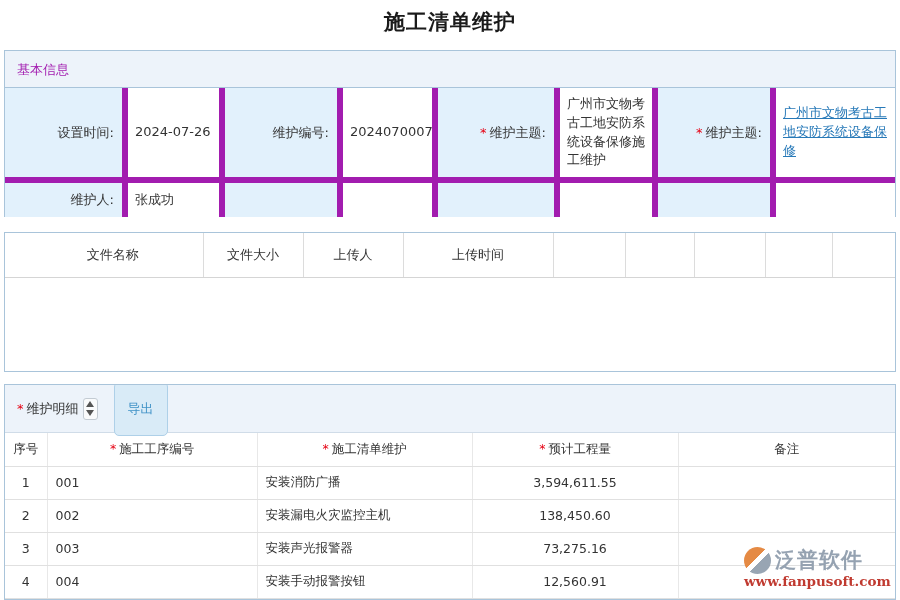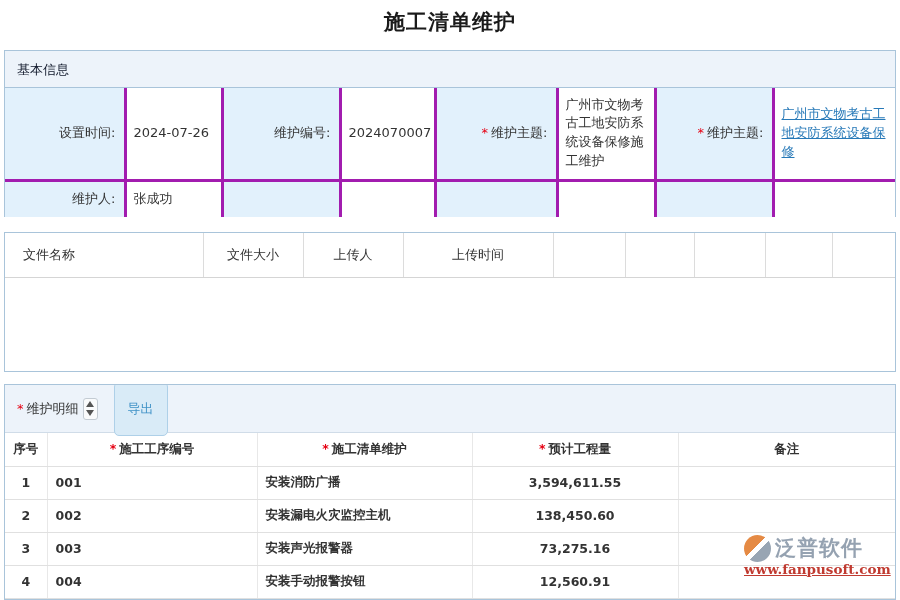--- a/index.html
+++ b/index.html
@@ -10,74 +10,74 @@
 
   .page-title { position:absolute; top:8px; left:0; width:100%; text-align:center;
                 font-size:21px; font-weight:bold; color:#1a1a1a; letter-spacing:1px; }
 
   .section { position:absolute; left:4px; right:4px; border:1px solid #a9c4da; background:#fff; }
   .sec-basic   { top:50px;  height:167px; }
   .sec-attach  { top:232px; height:140px; }
   .sec-detail  { top:384px; height:216px; overflow:hidden; }
 
   .sec-header { height:37px; line-height:37px; background:#edf3fa; padding-left:12px;
-                font-size:13px; color:#0f172a; border-bottom:1px solid #a9c4da; }
+                font-size:13px; color:#a21caf; border-bottom:1px solid #a9c4da; }
 
   
   table.basic { width:100%; border-collapse:collapse; table-layout:fixed; }
-  table.basic td { border:3px solid #a21caf; font-size:13px; vertical-align:middle; }
+  table.basic td { border:6px solid #a21caf; font-size:13px; vertical-align:middle; }
   table.basic tr:first-child td { border-top:none; }
   table.basic td:first-child { border-left:none; }
   table.basic td:last-child { border-right:none; }
   table.basic tr:last-child td { border-bottom:none; }
   td.lbl { background:#e2f1fc; text-align:right; padding:4px 8px 4px 2px; }
   td.val { background:#fff; text-align:left; padding:4px 4px 4px 7px; line-height:1.45; }
   .row-tall { height:92px; }
   .row-short { height:37px; }
   .req { color:#e60012; margin-right:3px; }
   a.cell-link { color:#2779b8; text-decoration:underline; cursor:pointer; }
 
   
   table.attach { width:100%; border-collapse:collapse; table-layout:fixed; }
   table.attach td { height:44px; border-right:1px solid #dcdcdc; border-bottom:1px solid #d5d5d5;
                     font-size:13px; text-align:center; background:#fff; }
   table.attach td:last-child { border-right:none; }
-  table.attach td.first { text-align:left; padding-left:18px; }
+  table.attach td.first { text-align:center; padding-left:18px; }
   .attach-empty { height:57px; background:#fff; }
 
   
   .detail-bar { height:48px; background:#edf3fa; display:flex; align-items:center;
                 padding-left:12px; font-size:13px; border-bottom:1px solid #d0dce8; }
   .spinner { display:inline-flex; flex-direction:column; justify-content:center; align-items:center;
              width:15px; height:22px; border:1px solid #c3cbd3; border-radius:3px; background:#fafbfc;
              margin-left:4px; gap:3px; }
   .tri-up { width:0; height:0; border-left:4px solid transparent; border-right:4px solid transparent;
             border-bottom:6px solid #555; }
   .tri-down { width:0; height:0; border-left:4px solid transparent; border-right:4px solid transparent;
               border-top:6px solid #555; }
   .export-btn { margin-left:16px; padding:17px 13px; background:#d9ebf7; border:1px solid #aed0e8;
                 border-radius:5px; color:#3f92c6; font-size:13px; cursor:pointer;
                 font-family:inherit; }
 
-  table.detail { width:100%; border-collapse:collapse; table-layout:fixed;font-weight:bold; }
+  table.detail { width:100%; border-collapse:collapse; table-layout:fixed; }
   table.detail td { border-right:1px solid #e8e8e8; border-bottom:1px solid #e0e0e0;
                     font-size:12.5px; height:33px; background:#fff; vertical-align:middle; }
   table.detail td:last-child { border-right:none; }
   table.detail tr.dhead td { text-align:center; }
   td.c { text-align:center; }
   td.l { text-align:left; padding-left:8px; }
 
   
-  .watermark { position:absolute; top:534px; left:744px; z-index:9; }
+  .watermark { position:absolute; top:546px; left:744px; z-index:9; }
   .wm-row { display:flex; align-items:center; gap:4px; }
   .wm-logo { width:27px; height:27px; border-radius:50%;
              background:linear-gradient(135deg,#e58a44 0 44%,#ffffff 44% 56%,#98a5b3 56% 100%); }
   .wm-brand { font-size:21px; color:#95a2b1; font-weight:bold; letter-spacing:1px; }
   .wm-url { font-family:"DejaVu Serif","Liberation Serif",serif; font-size:13.5px; font-weight:bold;
-            color:#c03a30; text-align:center; margin-top:-1px;text-decoration:underline; }
+            color:#c03a30; text-align:center; margin-top:-1px; }
 </style>
 </head>
 <body>
 
 <div class="page">
 
   <div class="page-title">施工清单维护</div>
 
   <div class="section sec-basic">
     <div class="sec-header">基本信息</div>

